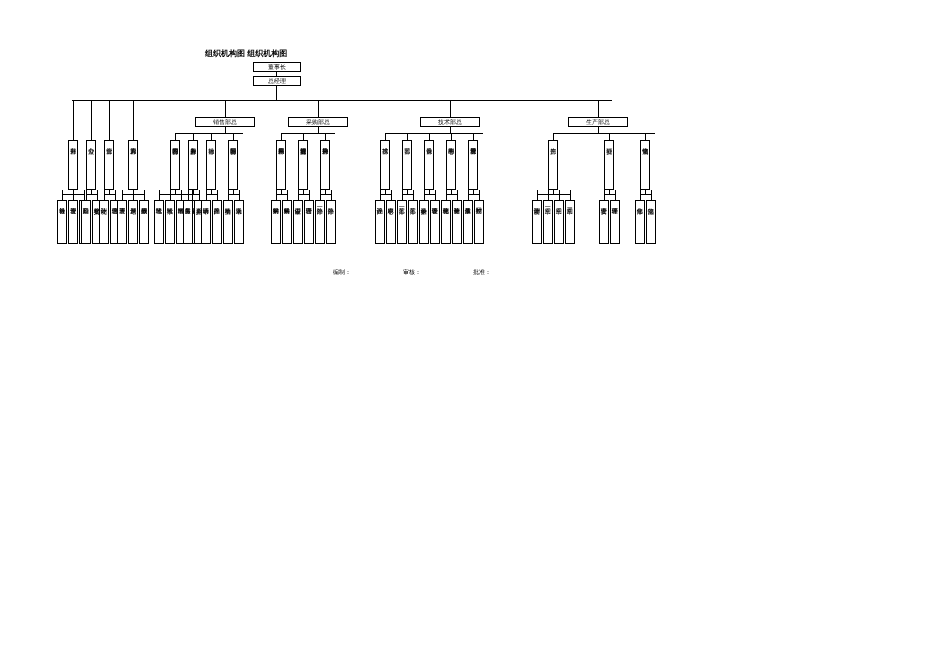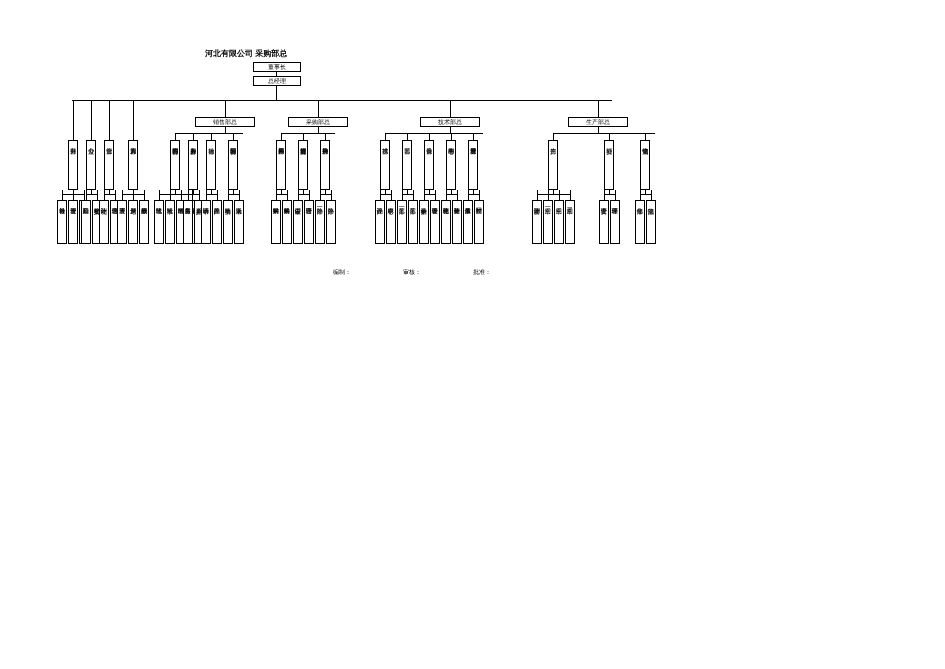--- a/index.html
+++ b/index.html
@@ -41,21 +41,21 @@
   .line { position: absolute; background:#000; }
   .footer {
     position:absolute;
     font-size:6px;
     color:#000;
   }
 </style>
 </head>
 <body>
 
-<div class="title">河北有限公司 采购部总</div>
+<div class="title">组织机构图 组织机构图</div>
 
 <div class="box hbox" style="left:253px; top:62px; width:48px;">董事长</div>
 <div class="box hbox" style="left:253px; top:76px; width:48px;">总经理</div>
 
 <div class="box hbox" style="left:195px; top:117px; width:60px;">销售部总</div>
 <div class="box hbox" style="left:288px; top:117px; width:60px;">采购部总</div>
 <div class="box hbox" style="left:420px; top:117px; width:60px;">技术部总</div>
 <div class="box hbox" style="left:568px; top:117px; width:60px;">生产部总</div>
 
 <div class="line" style="left:276px; top:72px; width:1px; height:4px;"></div>

